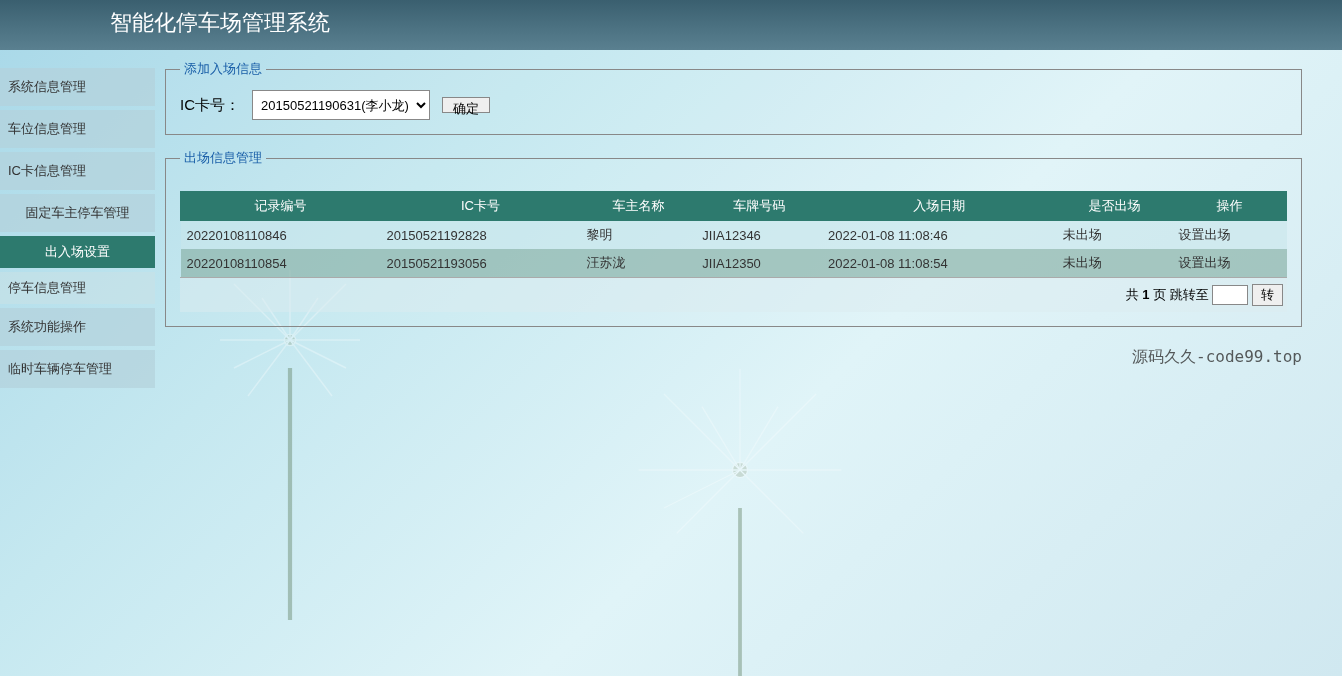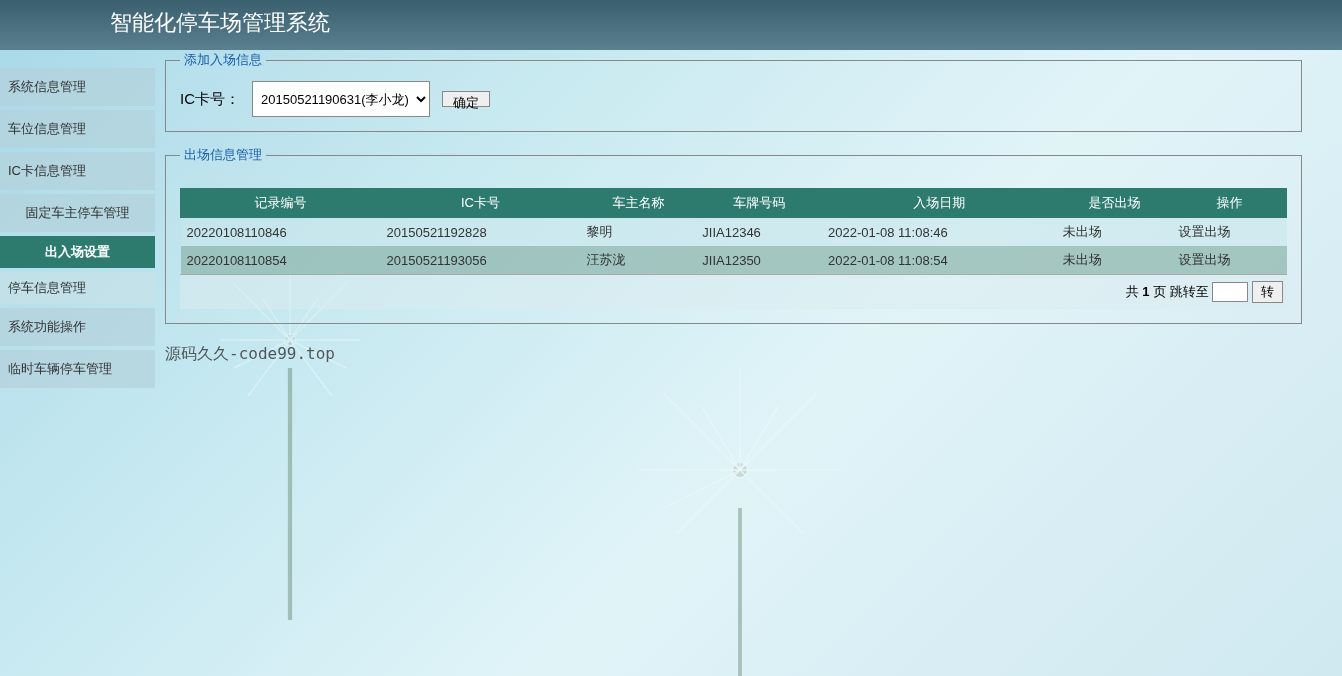--- a/index.html
+++ b/index.html
@@ -45,32 +45,32 @@
       font-size: 13px;
     }
     .menu-item.parent {
       background: rgba(180, 210, 220, 0.7);
       text-align: center;
     }
     .menu-item.active {
       background: #2d7a6e;
       color: #fff;
       text-align: center;
-      font-weight: bold;
+      font-weight: normal;
       padding: 7px 8px;
     }
     .menu-item.sub {
       background: rgba(200, 225, 230, 0.6);
       text-align: left;
       color: #333;
       padding: 7px 8px;
     }
     .main {
       flex: 1;
-      padding: 1px 40px 10px 10px;
+      padding: 10px 40px 10px 10px;
     }
     fieldset {
       border: 1px solid #888;
       margin-bottom: 14px;
       padding: 12px 14px 14px 14px;
       background: rgba(255,255,255,0.05);
     }
     legend {
       color: #1a5fa8;
       padding: 0 4px;
@@ -80,21 +80,21 @@
       display: flex;
       align-items: center;
       gap: 12px;
       flex-wrap: wrap;
     }
     .form-row label { font-size: 15px; }
     select, input[type="text"] {
       border: 1px solid #888;
       padding: 2px 4px;
       font-size: 13px;
-      height: 36px;
+      height: 30px;
       background: #fff;
     }
     input[type="text"] { width: 160px; }
     button {
       border: 1px solid #888;
       background: #efefef;
       padding: 2px 10px;
       font-size: 13px;
       cursor: pointer;
       height: 16px;
@@ -125,21 +125,21 @@
     .pagination {
       text-align: right;
       padding: 6px 4px;
       font-size: 13px;
       background: rgba(220, 235, 240, 0.5);
       border-top: 1px solid #aaa;
     }
     .pagination input[type="text"] { width: 36px; height: 20px; }
     .pagination button { height: 22px; padding: 1px 8px; }
     .watermark {
-      text-align: left;
+      text-align: right;
       font-family: monospace;
       font-size: 16px;
       color: #333;
       margin-top: 20px;
       opacity: 0.8;
     }
     
     .dandelion {
       position: absolute;
       opacity: 0.4;

